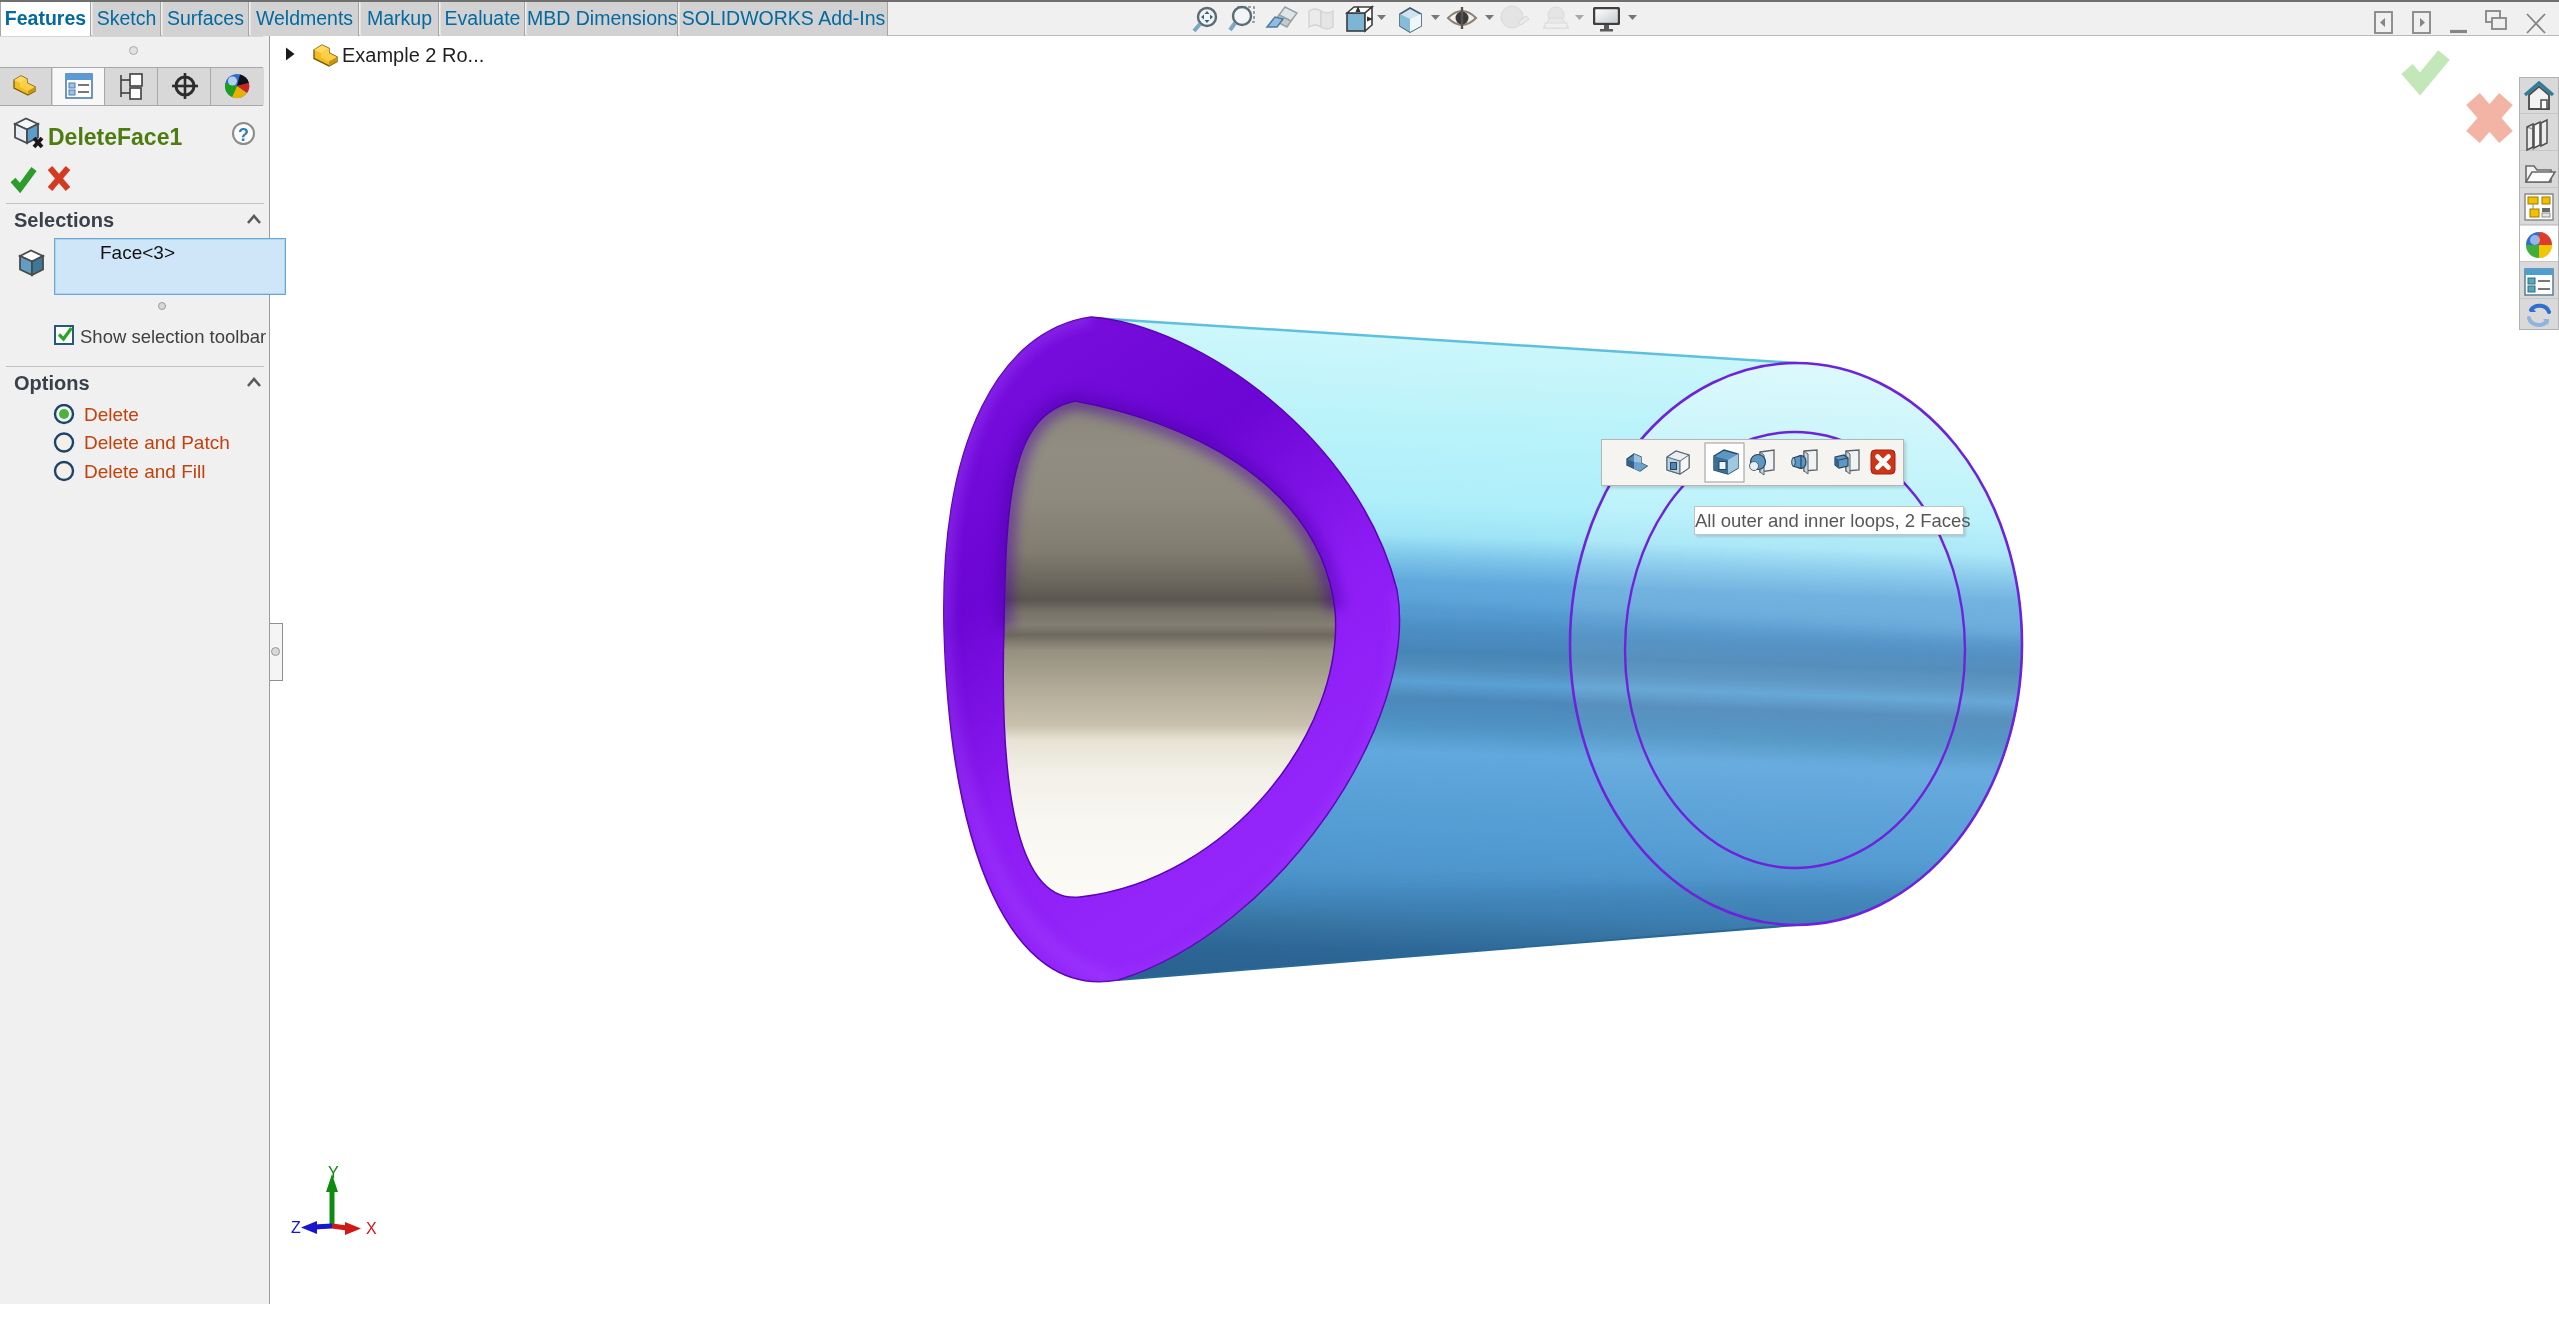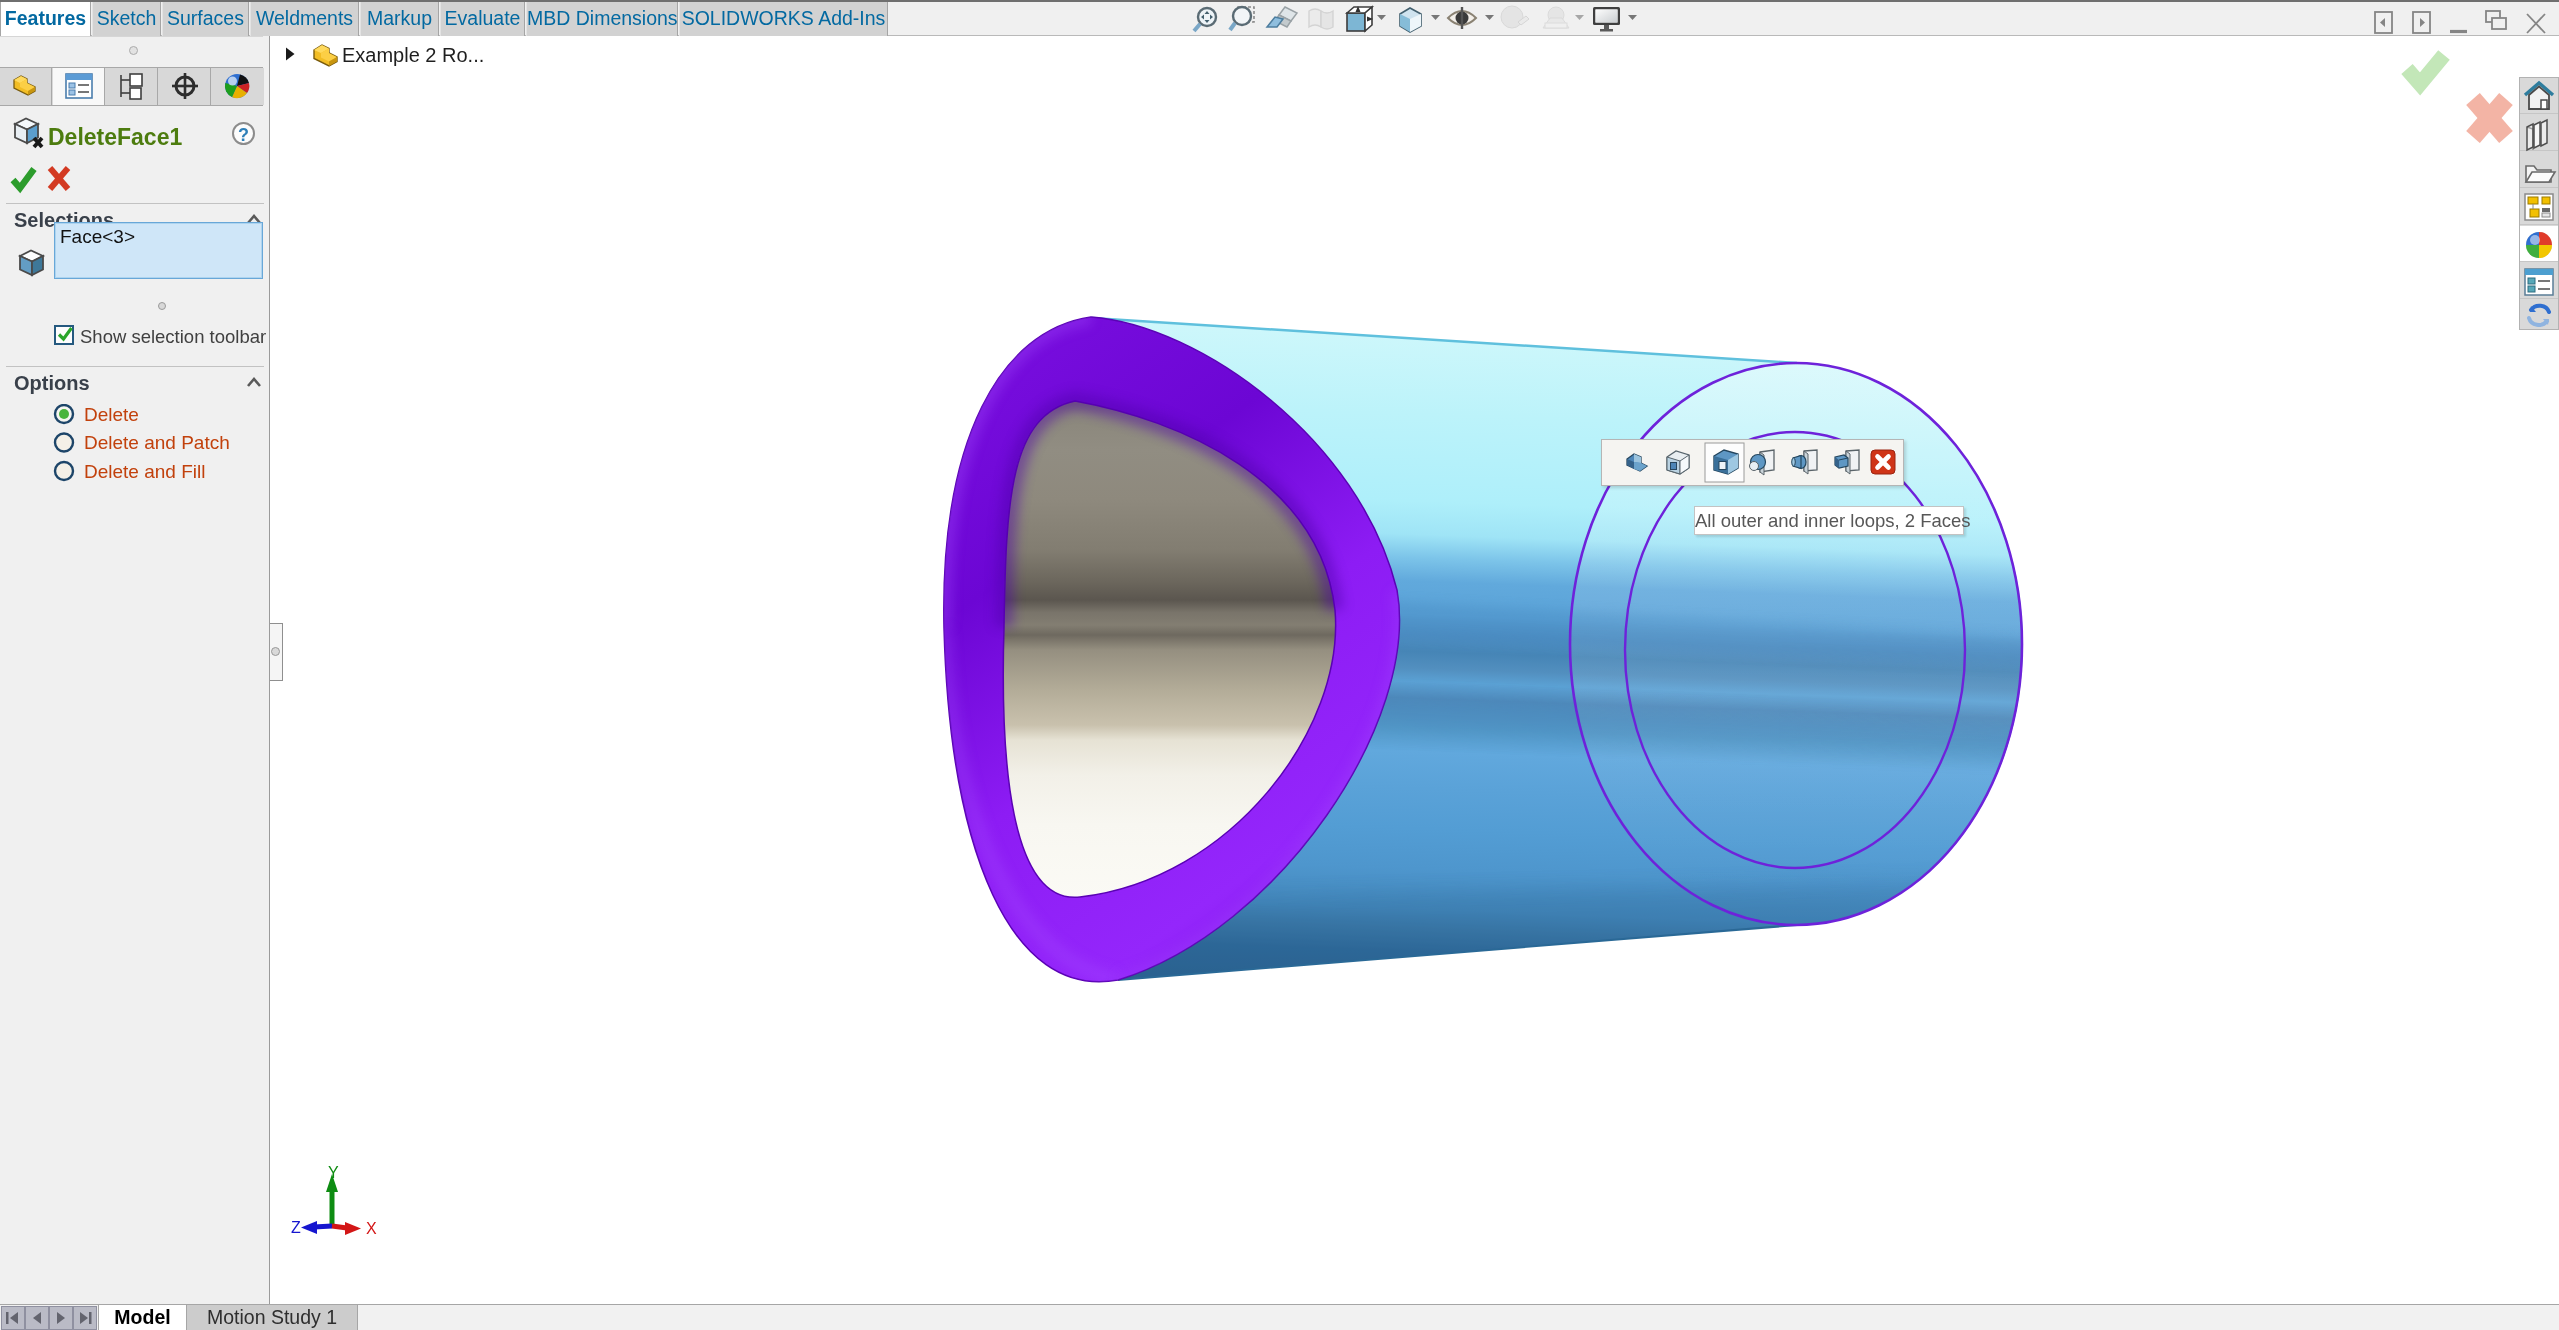--- a/index.html
+++ b/index.html
@@ -372,22 +372,22 @@
     <svg class="chev" style="top:176px;" viewBox="0 0 16 16">
         <path d="M2 11 L8 4 L14 11" stroke="#5a5a5a" stroke-width="2.6" fill="none"></path>
       </svg>
 
     <svg width="32" height="34" viewBox="0 0 32 34" style="position:absolute;left:16px;top:211px;">
       <path d="M4 9 L15 3.5 L27 9 L16 14.5 Z" fill="#fdfefe" stroke="#4a4a4a" stroke-width="1.8"></path>
       <path d="M4 9 L16 14.5 L16 28 L4 22.5 Z" fill="#639dc4" stroke="#4a4a4a" stroke-width="1.8"></path>
       <path d="M16 14.5 L27 9 L27 22.5 L16 28 Z" fill="#3e7899" stroke="#4a4a4a" stroke-width="1.8"></path>
     </svg>
 
-    <div style="position:absolute;left:54px;top:186px;width:209px;height:57px;background:#cfe6f8;
-         border:1.5px solid #68a7d8;box-shadow:inset 0 0 0 1px #aed4ef;">
+    <div style="position:absolute;left:54px;top:202px;width:232px;height:57px;background:#cfe6f8;
+         border:1.5px solid #68a7d8;box-shadow:inset 0 0 0 1px #aed4ef;padding-left:40px;">
       <div style="font-size:19px;color:#111;padding:3px 0 0 5px;">Face&lt;3&gt;</div>
     </div>
     <div style="position:absolute;left:158px;top:266px;width:8px;height:8px;border-radius:50%;
          background:#d8d8d8;border:1px solid #9a9a9a;"></div>
 
     <div style="position:absolute;left:54px;top:289px;width:20px;height:20px;background:#fdfdfd;
          border:2px solid #25597f;"></div>
     <svg width="20" height="20" viewBox="0 0 20 20" style="position:absolute;left:55px;top:288px;">
       <path d="M4 10.5 L8.5 15 L16.5 4" stroke="#2aa52a" stroke-width="3.2" fill="none"></path>
     </svg>
@@ -545,32 +545,14 @@
       </svg>
     <svg width="30" height="30" viewBox="0 0 30 30" style="position:absolute;left:32px;top:0px;">
       <path d="M4 10 L12 5 L19 8.5 L19 13 L27 17 L27 21.5 L19 26 L4 18.5 Z" fill="#f2bd24" stroke="#7a5c0e" stroke-width="1.4"></path>
       <path d="M4 10 L12 5 L19 8.5 L11 13 Z" fill="#ffda5e"></path>
       <path d="M11 13 L19 8.5 L19 13 L27 17 L19 21.5 L11 17.5 Z" fill="#fccf45"></path>
       <path d="M27 17 L27 21.5 L19 26 L19 21.5 Z" fill="#c8950f"></path>
     </svg>
     <div style="position:absolute;left:64px;top:4px;font-size:20px;color:#1f1f1f;">Example 2 Ro...</div>
   </div>
 
-  <div id="botbar">
-    <div class="navbtn" style="left:1px;"></div>
-    <div class="navbtn" style="left:25px;"></div>
-    <div class="navbtn" style="left:49px;"></div>
-    <div class="navbtn" style="left:73px;"></div>
-    <svg width="98" height="26" viewBox="0 0 98 26" style="position:absolute;left:0;top:0;">
-      <g fill="#63646e">
-        <rect x="6" y="7" width="2.5" height="12"></rect>
-          <path d="M18 7 L10 13 L18 19 Z"></path>
-        <path d="M41 7 L33 13 L41 19 Z"></path>
-        <path d="M57 7 L65 13 L57 19 Z"></path>
-        <path d="M80 7 L88 13 L80 19 Z"></path>
-          <rect x="89" y="7" width="2.5" height="12"></rect>
-      </g>
-    </svg>
-    <div id="tabModel">Model</div>
-    <div id="tabMotion">Motion Study 1</div>
-  </div>
 
 </div>
 
 </body></html>

